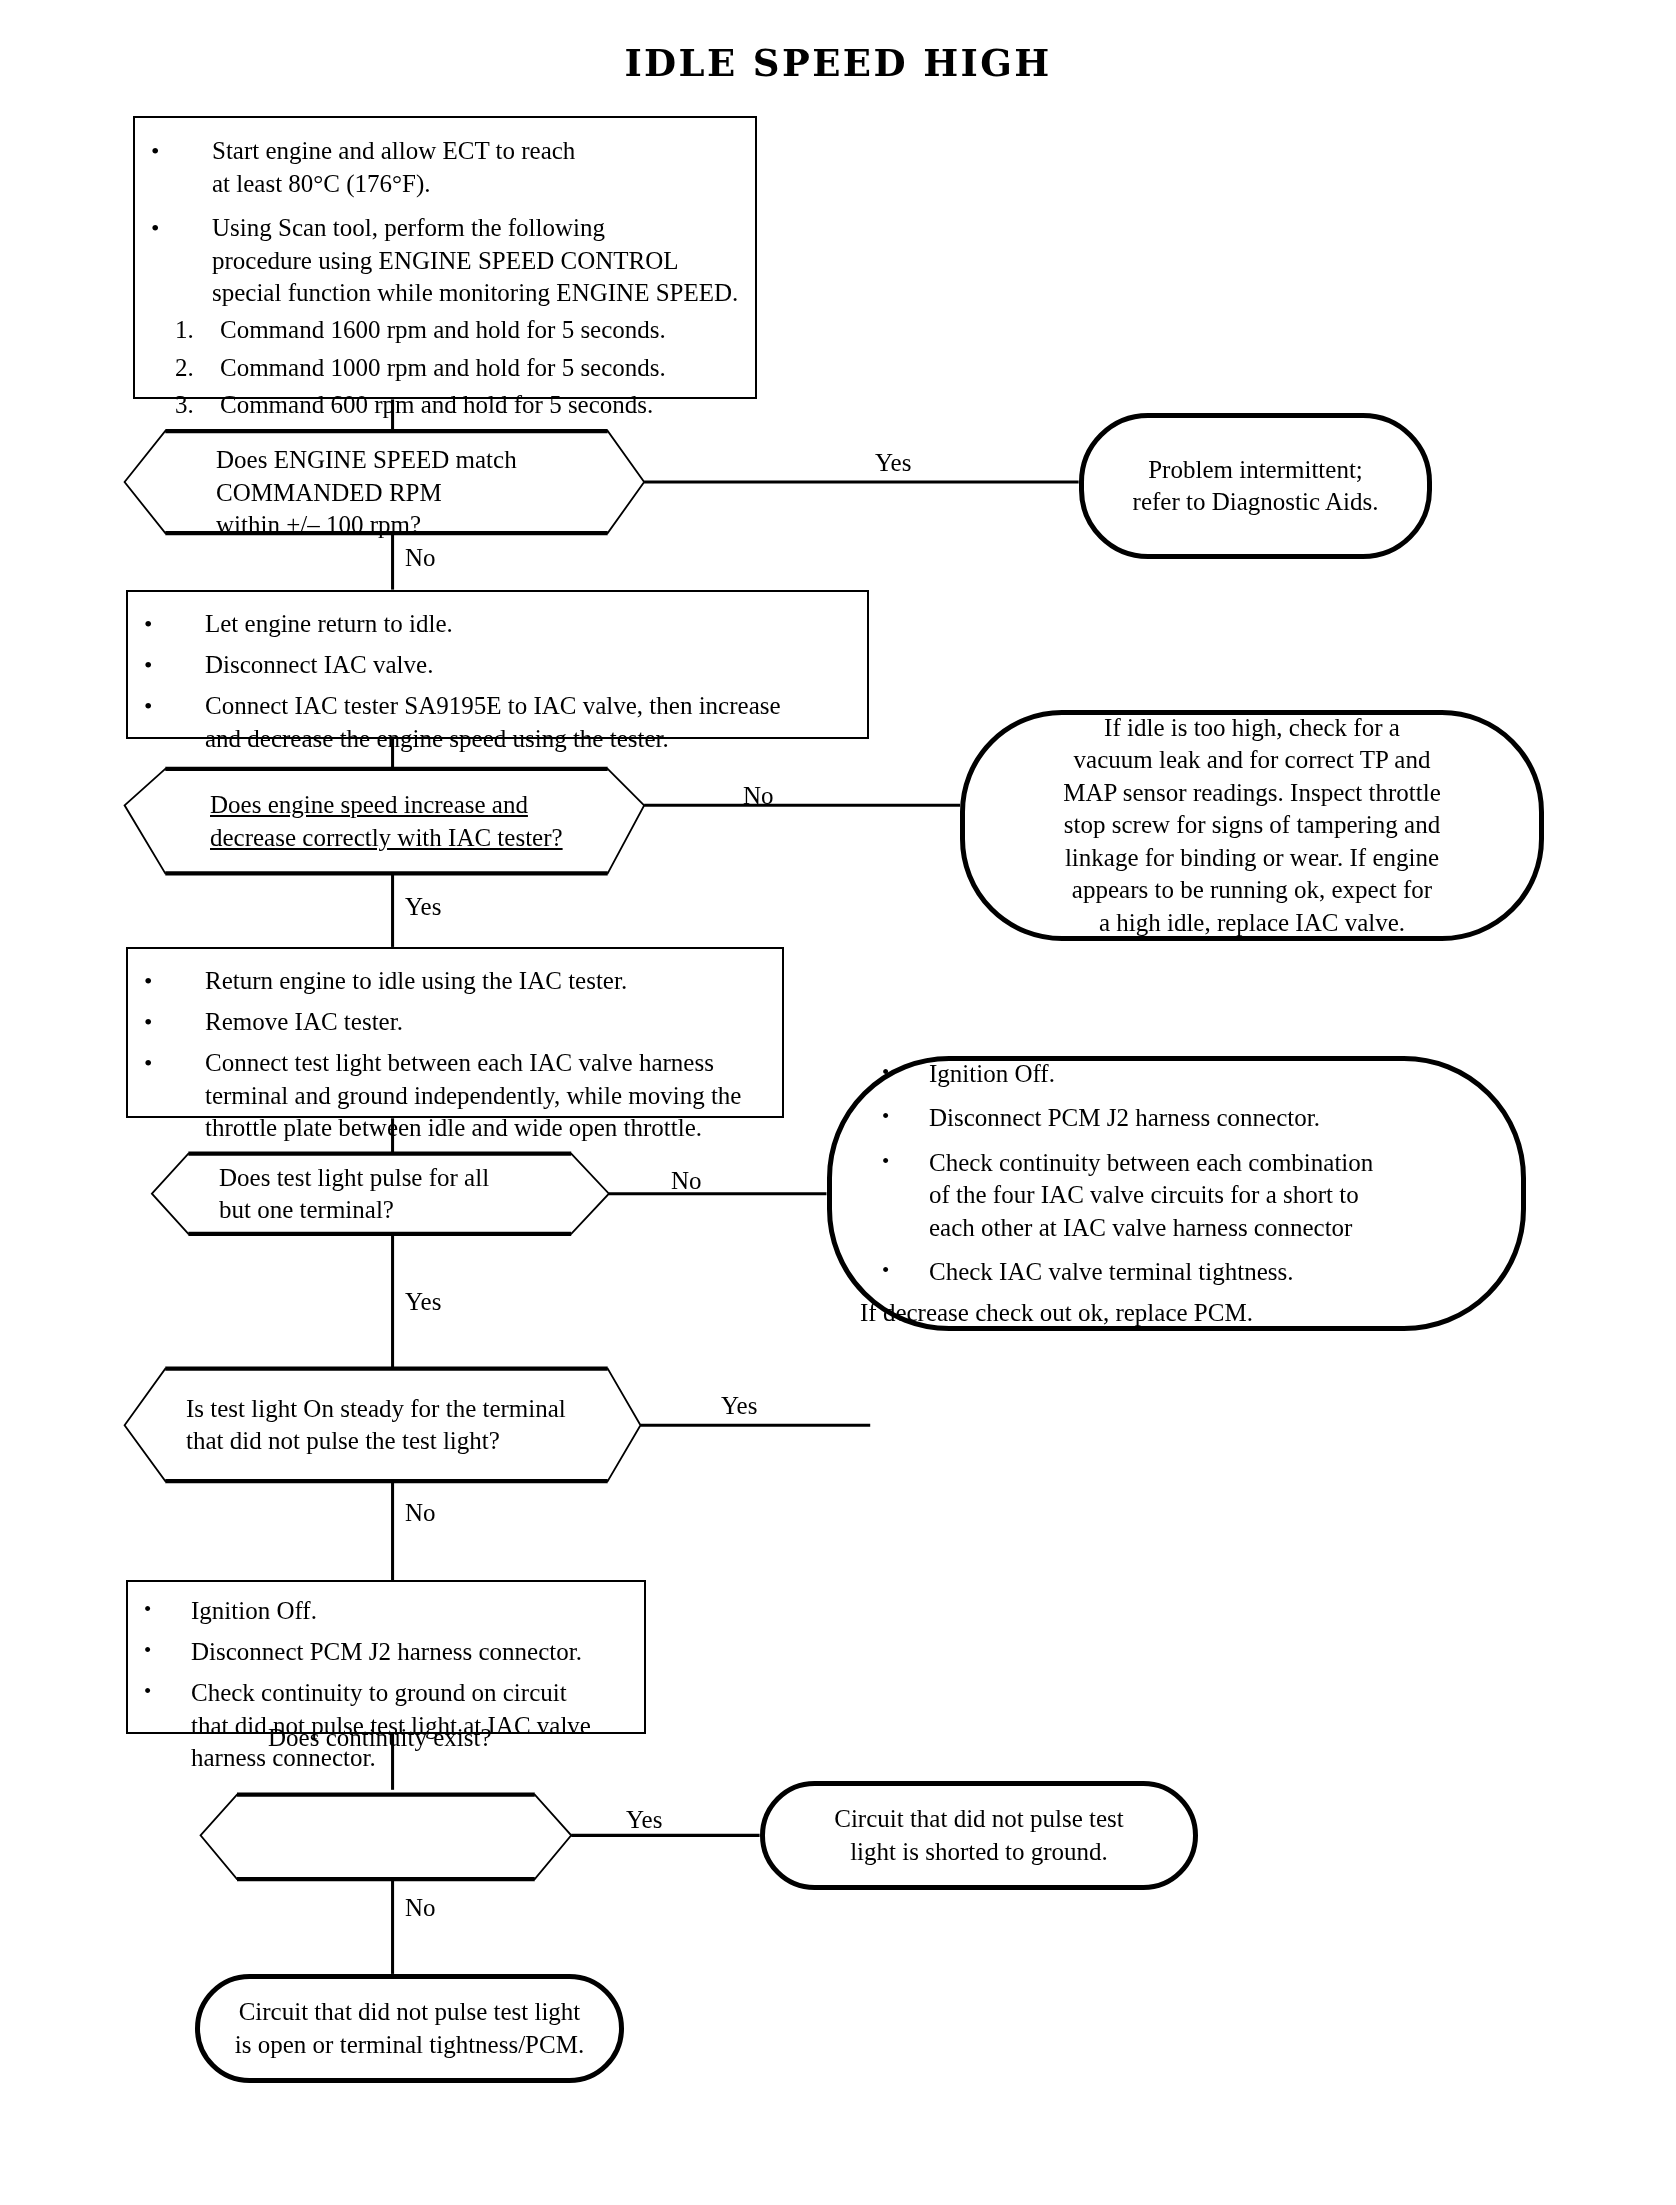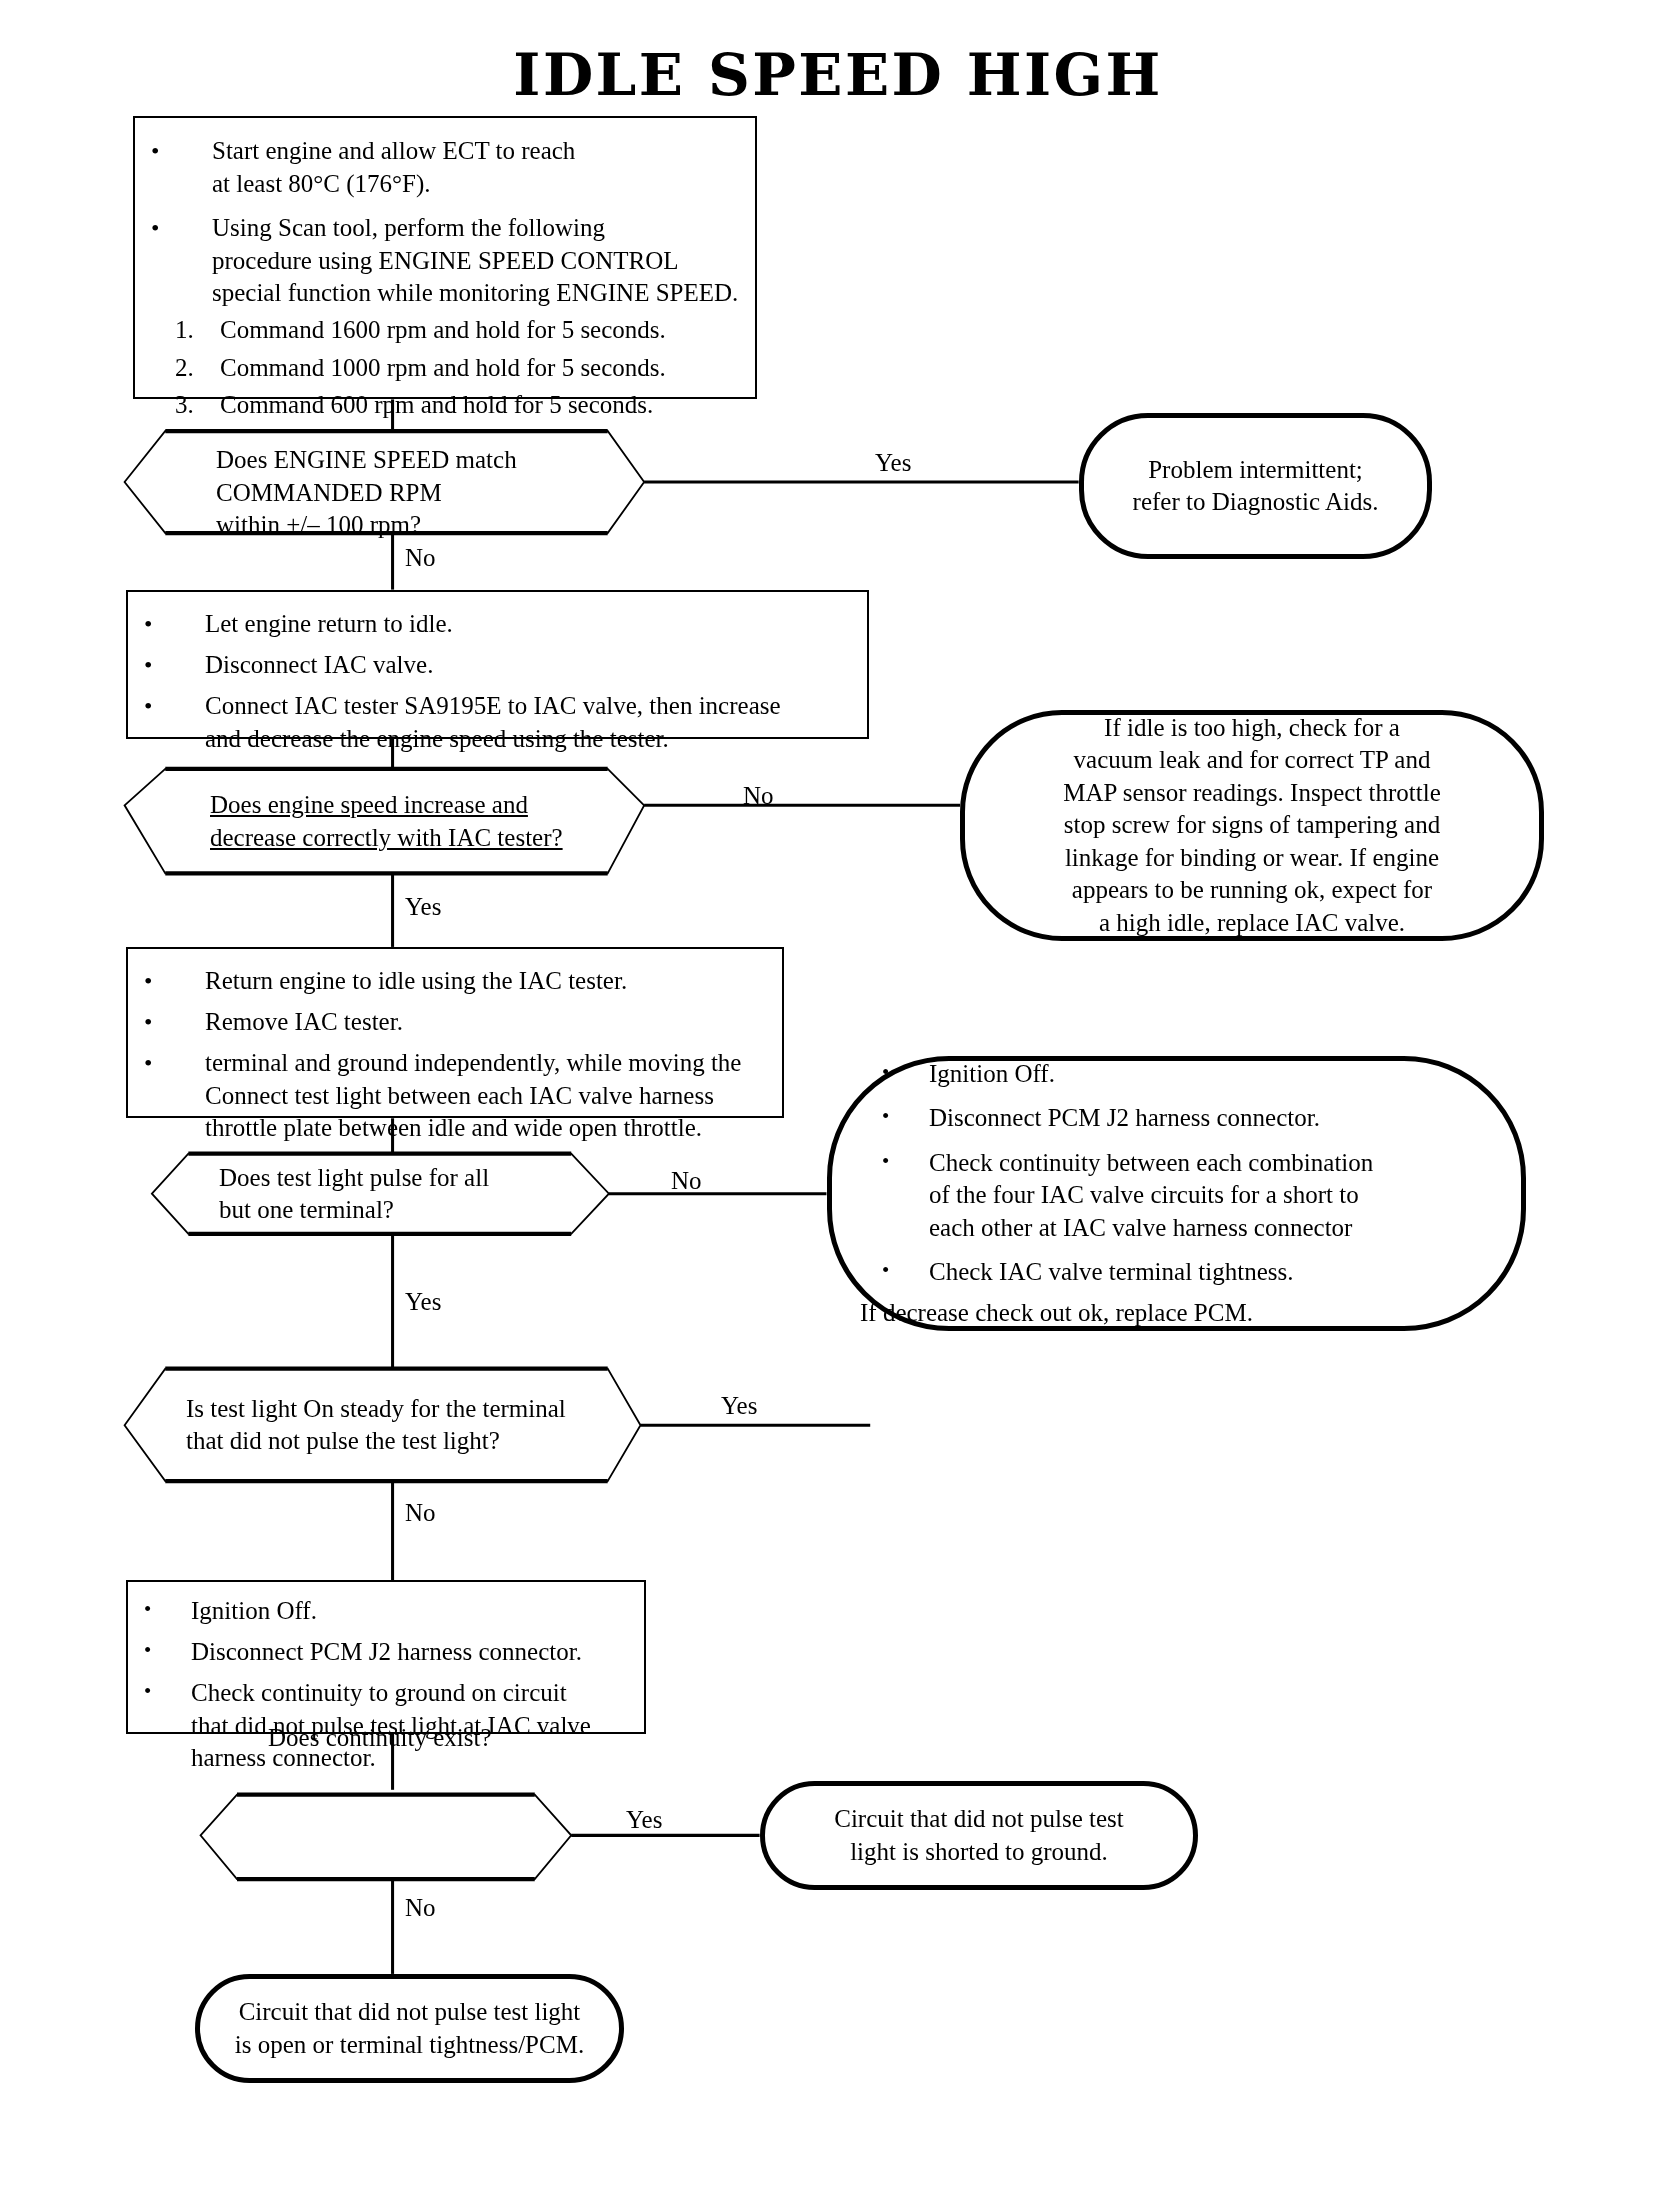--- a/index.html
+++ b/index.html
@@ -31,21 +31,21 @@
   ul.bl.tight>li{margin-bottom:8.5px;}
   ul.bl.narrow>li{padding-left:47px;}
   ul.bl.narrow>li .bullet{font-size:20.7px;}
 
   ol.nl>li{position:relative;padding-left:45px;margin:0 0 4.9px 0;}
   ol.nl>li .num{position:absolute;left:0;top:0;}
 
   .edgelbl{position:absolute;font-size:25px;line-height:1;}
 
   #title{position:absolute;left:0;top:41px;width:1676px;text-align:center;
-         font-family:"DejaVu Serif",serif;font-weight:bold;font-size:58px;
+         font-family:"DejaVu Serif",serif;font-weight:bold;font-size:37px;
          letter-spacing:2.4px;}
 </style>
 </head>
 <body>
 
 <div id="flow">
 
   <div id="title">IDLE SPEED HIGH</div>
 
   <svg class="lyr" viewBox="0 0 2758 3628" width="1676" height="2205">
@@ -202,22 +202,22 @@
         <li>
           <span class="bullet">•</span>
           <div>Return engine to idle using the IAC tester.</div>
         </li>
         <li>
           <span class="bullet">•</span>
           <div>Remove IAC tester.</div>
         </li>
         <li>
           <span class="bullet">•</span>
+          <div>Connect test light between each IAC valve harness</div>
           <div>terminal and ground independently, while moving the</div>
-          <div>Connect test light between each IAC valve harness</div>
           <div>throttle plate between idle and wide open throttle.</div>
         </li>
       </ul>
     </div>
   </div>
 
   <div class="node dec" style="left:152px;top:1154px;width:457px;height:80px;">
     <div class="dtext tx" style="padding-left:67px;">
       <div>Does test light pulse for all</div>
       <div>but one terminal?</div>

